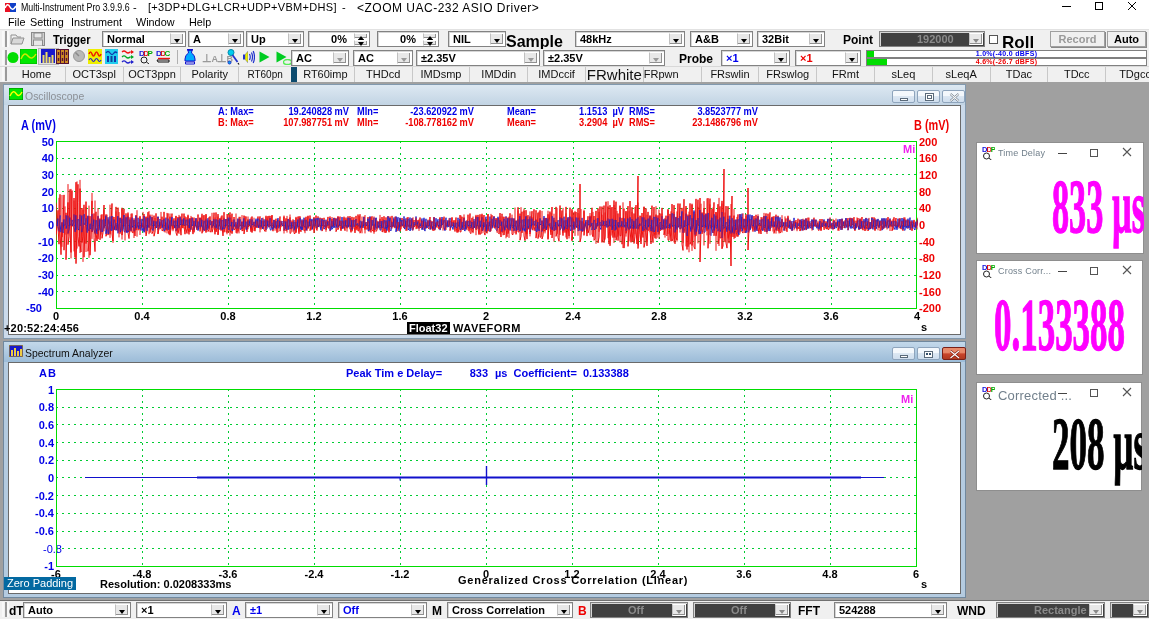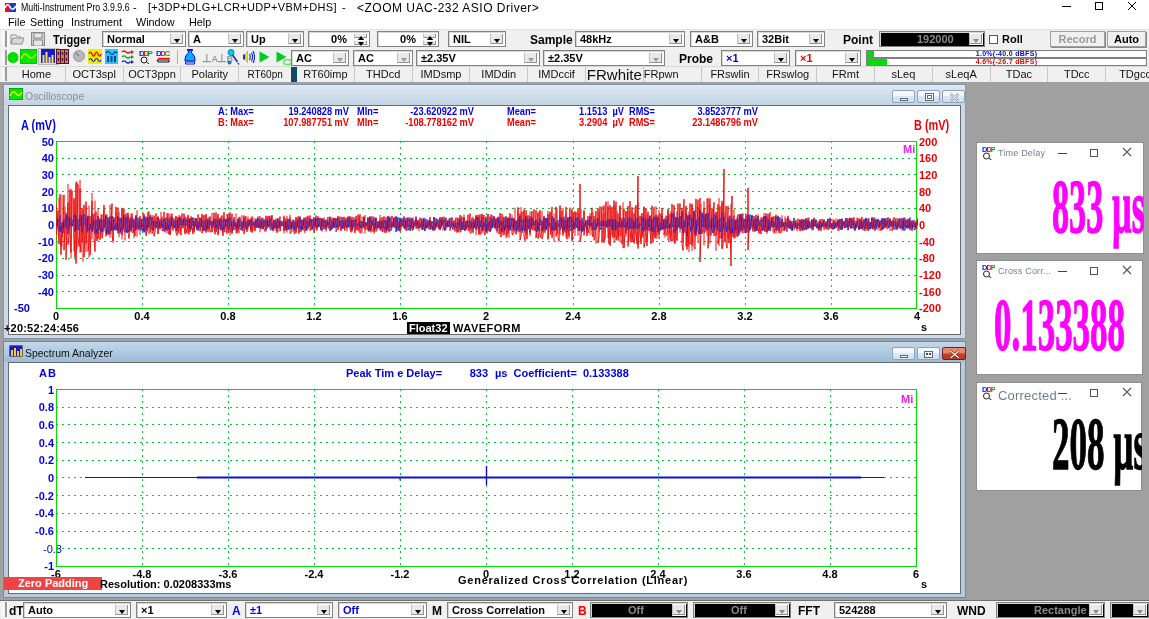--- a/index.html
+++ b/index.html
@@ -1,20 +1,20 @@
 <!DOCTYPE html>
 <html><head><meta charset="utf-8"><style>
 *{margin:0;padding:0;box-sizing:border-box;}
 html,body{width:1149px;height:619px;overflow:hidden;background:#fff;}
 body{font-family:"Liberation Sans",sans-serif;position:relative;}
 .ab{position:absolute;}
 .dd{position:absolute;height:16px;background:#fff;border:1px solid #828282;box-shadow:inset 1px 1px 0 #d6d6d6;font-size:11px;font-weight:bold;line-height:14px;padding-left:4px;white-space:nowrap;overflow:hidden;}
 .dd .ar{position:absolute;right:1px;top:1px;bottom:1px;width:14px;background:#e8e8e8;border:1px solid #fff;border-left:1px solid #c0c0c0;box-shadow:inset -1px -1px 0 #909090;}
 .dd .ar:after{content:"";position:absolute;left:3px;top:5px;border:3.5px solid transparent;border-top:4px solid #000;}
-.dd.dis{background:#000000;color:#8a8a8a;padding-left:37px;}
+.dd.dis{background:#404040;color:#8a8a8a;padding-left:37px;}
 .dd.dis .ar:after{border-top-color:#8a8a8a;}
 .dd.ga .ar:after{border-top-color:#9a9a9a;}
 .lbl{position:absolute;font-size:11px;font-weight:bold;white-space:nowrap;}
 .tb-btn{position:absolute;height:16px;background:#f0f0f0;border:1px solid #a0a0a0;box-shadow:1px 1px 0 #888;font-size:11px;font-weight:bold;text-align:center;}
 .wbtn7{position:absolute;width:23px;height:13px;border:1px solid #8ea4bc;border-radius:2px;background:linear-gradient(#f4f8fc 45%,#dce7f2 50%,#cfdeee);}
 </style></head><body>
 
 <div class="ab" style="left:0;top:0;width:1149px;height:13px;background:#fff;"></div>
 <svg class="ab" style="left:5px;top:1px" width="11" height="11">
     <rect x="0" y="0" width="11" height="11" fill="#fff"></rect>
@@ -49,28 +49,28 @@
     <rect x="3" y="1" width="8" height="5" fill="#e8e8e8" stroke="#8a8a8a"></rect>
     <rect x="2.5" y="8" width="9" height="6" fill="#e8e8e8" stroke="#8a8a8a"></rect>
   </svg>
 <div class="lbl" style="left:53px;top:33px;font-size:12px;transform:scaleX(0.92);transform-origin:0 0">Trigger</div>
 <div class="dd " style="left:102px;top:31px;width:84px;">Normal<i class="ar"></i></div>
 <div class="dd " style="left:188px;top:31px;width:56px;">A<i class="ar"></i></div>
 <div class="dd " style="left:246px;top:31px;width:58px;">Up<i class="ar"></i></div>
 <div class="dd" style="left:308px;top:31px;width:62px;text-align:center;padding-left:0">0%<i class="ar" style="height:6px;"></i><i class="ar" style="top:8px;height:6px;"></i><b class="ab" style="right:5px;top:1px;border:3px solid transparent;border-bottom:4px solid #000;width:0;height:0"></b><b class="ab" style="right:5px;top:10px;border:3px solid transparent;border-top:4px solid #000;width:0;height:0"></b></div>
 <div class="dd" style="left:377px;top:31px;width:62px;text-align:center;padding-left:0">0%<i class="ar" style="height:6px;"></i><i class="ar" style="top:8px;height:6px;"></i><b class="ab" style="right:5px;top:1px;border:3px solid transparent;border-bottom:4px solid #000;width:0;height:0"></b><b class="ab" style="right:5px;top:10px;border:3px solid transparent;border-top:4px solid #000;width:0;height:0"></b></div>
 <div class="dd " style="left:448px;top:31px;width:58px;">NIL<i class="ar"></i></div>
-<div class="lbl" style="left:530px;top:33px;font-size:12px;">Sample</div>
+<div class="lbl" style="left:506px;top:33px;font-size:16px;">Sample</div>
 <div class="dd " style="left:575px;top:31px;width:110px;">48kHz<i class="ar"></i></div>
 <div class="dd " style="left:690px;top:31px;width:63px;">A&amp;B<i class="ar"></i></div>
 <div class="dd " style="left:757px;top:31px;width:68px;">32Bit<i class="ar"></i></div>
 <div class="lbl" style="left:843px;top:33px;font-size:12px;">Point</div>
 <div class="dd dis" style="left:879px;top:31px;width:106px;">192000<i class="ar"></i></div>
 <div class="ab" style="left:989px;top:35px;width:9px;height:9px;background:#fff;border:1px solid #555"></div>
-<div class="lbl" style="left:1002px;top:33px;font-size:11px;">Roll</div>
+<div class="lbl" style="left:1002px;top:33px;font-size:17px;">Roll</div>
 <div class="tb-btn" style="left:1050px;top:31px;width:55px;color:#9a9a9a;line-height:15px">Record</div>
 <div class="tb-btn" style="left:1107px;top:31px;width:39px;color:#000;line-height:15px">Auto</div>
 <div class="ab" style="left:0;top:49px;width:1149px;height:17px;background:#f0f0f0;"></div>
 <div class="ab" style="left:2px;top:50px;width:1px;height:15px;background:#9a9a9a;border-right:2px solid #f8f8f8;box-shadow:3px 0 0 #9a9a9a,5px 0 0 #f8f8f8"></div>
 <svg class="ab" style="left:7px;top:51px" width="13" height="13">
     <circle cx="6" cy="6.5" r="5.5" fill="#00dd00"></circle>
   </svg>
 <svg class="ab" style="left:20px;top:49px" width="17" height="15">
     <rect x="0" y="0" width="17" height="15" fill="#00e800" stroke="#00aa00"></rect>
     <path d="M1 10 Q4 2,8 7 Q12 12,16 5" stroke="#cce800" stroke-width="1.5" fill="none"></path>
@@ -249,21 +249,21 @@
 <div class="ab" style="left:14px;top:219px;width:40px;text-align:right;font-size:11px;font-weight:bold;color:#0000e6">0</div>
 <div class="ab" style="left:919px;top:219px;font-size:11px;font-weight:bold;color:#ee0000">0</div>
 <div class="ab" style="left:14px;top:236px;width:40px;text-align:right;font-size:11px;font-weight:bold;color:#0000e6">-10</div>
 <div class="ab" style="left:919px;top:236px;font-size:11px;font-weight:bold;color:#ee0000">-40</div>
 <div class="ab" style="left:14px;top:252px;width:40px;text-align:right;font-size:11px;font-weight:bold;color:#0000e6">-20</div>
 <div class="ab" style="left:919px;top:252px;font-size:11px;font-weight:bold;color:#ee0000">-80</div>
 <div class="ab" style="left:14px;top:269px;width:40px;text-align:right;font-size:11px;font-weight:bold;color:#0000e6">-30</div>
 <div class="ab" style="left:919px;top:269px;font-size:11px;font-weight:bold;color:#ee0000">-120</div>
 <div class="ab" style="left:14px;top:286px;width:40px;text-align:right;font-size:11px;font-weight:bold;color:#0000e6">-40</div>
 <div class="ab" style="left:919px;top:286px;font-size:11px;font-weight:bold;color:#ee0000">-160</div>
-<div class="ab" style="left:14px;top:302px;width:40px;text-align:left;font-size:11px;font-weight:bold;color:#0000e6">-50</div>
+<div class="ab" style="left:14px;top:302px;width:40px;text-align:center;font-size:11px;font-weight:bold;color:#0000e6">-50</div>
 <div class="ab" style="left:919px;top:302px;font-size:11px;font-weight:bold;color:#ee0000">-200</div>
 <div class="ab" style="left:36px;top:310px;width:40px;text-align:center;font-size:11px;font-weight:bold;color:#000">0</div>
 <div class="ab" style="left:122px;top:310px;width:40px;text-align:center;font-size:11px;font-weight:bold;color:#000">0.4</div>
 <div class="ab" style="left:208px;top:310px;width:40px;text-align:center;font-size:11px;font-weight:bold;color:#000">0.8</div>
 <div class="ab" style="left:294px;top:310px;width:40px;text-align:center;font-size:11px;font-weight:bold;color:#000">1.2</div>
 <div class="ab" style="left:380px;top:310px;width:40px;text-align:center;font-size:11px;font-weight:bold;color:#000">1.6</div>
 <div class="ab" style="left:466px;top:310px;width:40px;text-align:center;font-size:11px;font-weight:bold;color:#000">2</div>
 <div class="ab" style="left:553px;top:310px;width:40px;text-align:center;font-size:11px;font-weight:bold;color:#000">2.4</div>
 <div class="ab" style="left:639px;top:310px;width:40px;text-align:center;font-size:11px;font-weight:bold;color:#000">2.8</div>
 <div class="ab" style="left:725px;top:310px;width:40px;text-align:center;font-size:11px;font-weight:bold;color:#000">3.2</div>
@@ -347,21 +347,21 @@
 <div class="ab" style="left:294px;top:568px;width:40px;text-align:center;font-size:11px;font-weight:bold;color:#000">-2.4</div>
 <div class="ab" style="left:380px;top:568px;width:40px;text-align:center;font-size:11px;font-weight:bold;color:#000">-1.2</div>
 <div class="ab" style="left:466px;top:568px;width:40px;text-align:center;font-size:11px;font-weight:bold;color:#000">0</div>
 <div class="ab" style="left:552px;top:568px;width:40px;text-align:center;font-size:11px;font-weight:bold;color:#000">1.2</div>
 <div class="ab" style="left:638px;top:568px;width:40px;text-align:center;font-size:11px;font-weight:bold;color:#000">2.4</div>
 <div class="ab" style="left:724px;top:568px;width:40px;text-align:center;font-size:11px;font-weight:bold;color:#000">3.6</div>
 <div class="ab" style="left:810px;top:568px;width:40px;text-align:center;font-size:11px;font-weight:bold;color:#000">4.8</div>
 <div class="ab" style="left:896px;top:568px;width:40px;text-align:center;font-size:11px;font-weight:bold;color:#000">6</div>
 <div class="ab" style="left:921px;top:578px;font-size:11px;font-weight:bold;color:#000;white-space:nowrap;">s</div>
 <div class="ab" style="left:458px;top:574px;font-size:11px;font-weight:bold;color:#000;white-space:nowrap;letter-spacing:0.75px">Generalized Cross Correlation (Linear)</div>
-<div class="ab" style="left:4px;top:577px;background:#ef4444;color:#fff;font-size:11px;font-weight:bold;padding:0 14px;height:13px;line-height:13px">Zero Padding</div>
+<div class="ab" style="left:4px;top:577px;background:#0369a1;color:#fff;font-size:11px;font-weight:normal;padding:0 3px;height:13px;line-height:13px">Zero Padding</div>
 <div class="ab" style="left:100px;top:578px;font-size:11px;font-weight:bold;color:#000;white-space:nowrap;">Resolution: 0.0208333ms</div>
 <svg class="ab" style="left:56px;top:389px" width="861" height="178" viewBox="0 0 861 178">
 <g stroke="#00cc33" stroke-width="1" stroke-dasharray="2,4" shape-rendering="crispEdges">
 <line x1="86.5" y1="0" x2="86.5" y2="177"></line>
 <line x1="0" y1="18.5" x2="860" y2="18.5"></line>
 <line x1="172.5" y1="0" x2="172.5" y2="177"></line>
 <line x1="0" y1="35.5" x2="860" y2="35.5"></line>
 <line x1="258.5" y1="0" x2="258.5" y2="177"></line>
 <line x1="0" y1="53.5" x2="860" y2="53.5"></line>
 <line x1="344.5" y1="0" x2="344.5" y2="177"></line>

